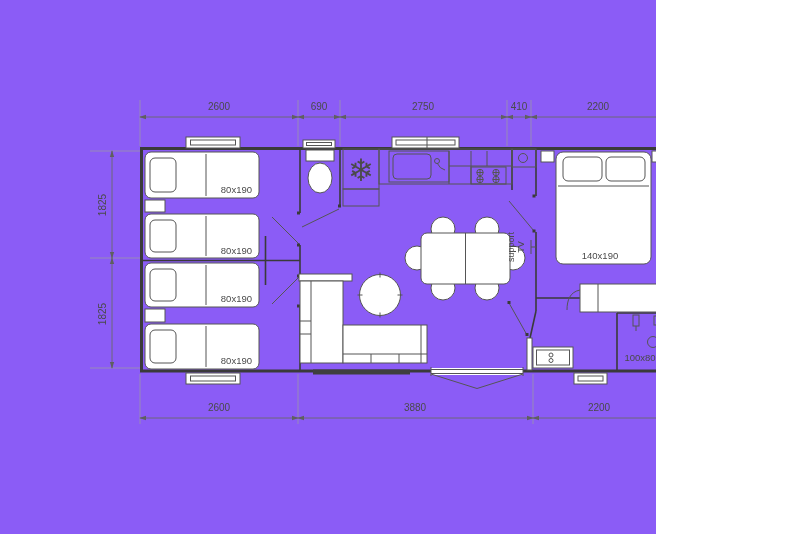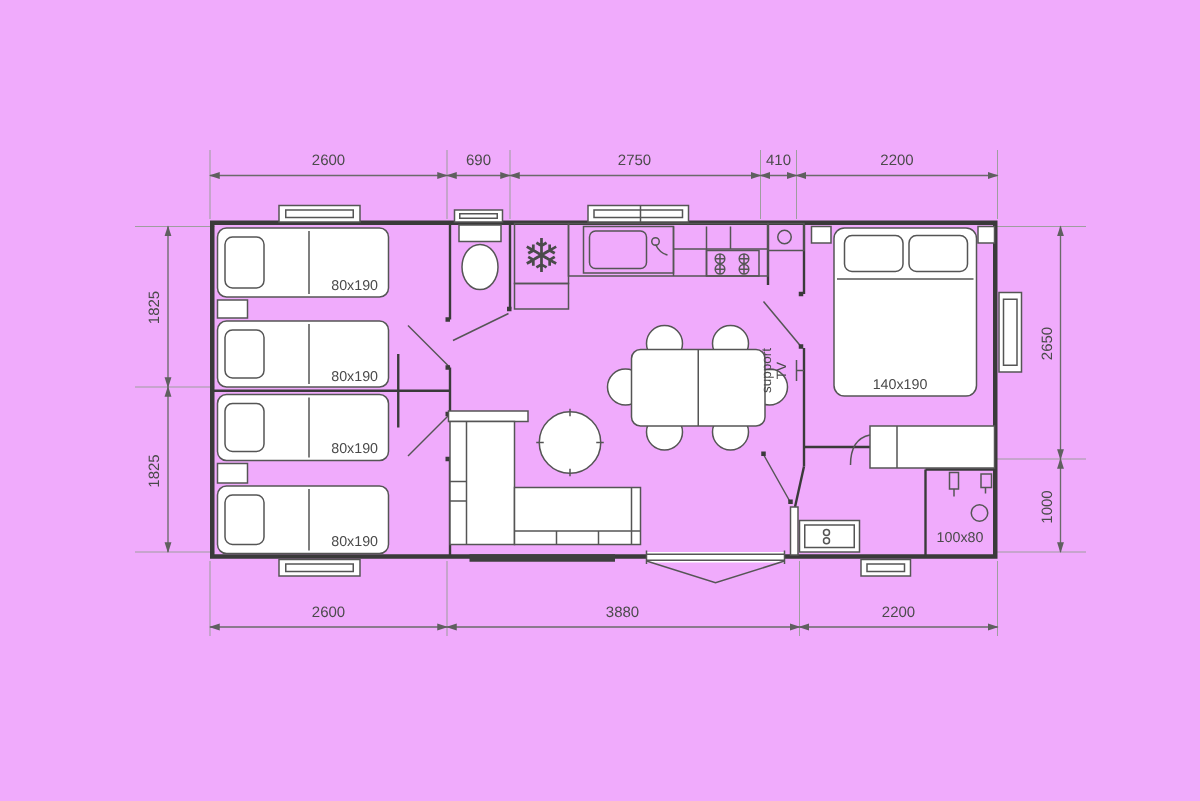--- a/index.html
+++ b/index.html
@@ -1,16 +1,16 @@
 <!DOCTYPE html>
 <html><head>
 <meta charset="utf-8">
 <style>
   html,body{margin:0;padding:0;background:#ffffff;}
-  #stage{position:relative;width:800px;height:534px;background:#f0abfc;overflow:hidden;}
+  #stage{position:relative;width:656px;height:534px;background:#8b5cf6;overflow:hidden;}
   svg{display:block;}
   text{font-family:"Liberation Sans", sans-serif;fill:#4a4a4a;}
   .t10{font-size:10px;}
   .t95{font-size:9.5px;}
   .t9{font-size:9px;}
   .snow{font-size:31px;}
   .w3{stroke:#3a3a3a;stroke-width:3;fill:none;}
   .w2{stroke:#3a3a3a;stroke-width:1.6;fill:none;}
   .w1{stroke:#555555;stroke-width:1;fill:none;}
   .wf{stroke:#555555;stroke-width:1;fill:#ffffff;}

